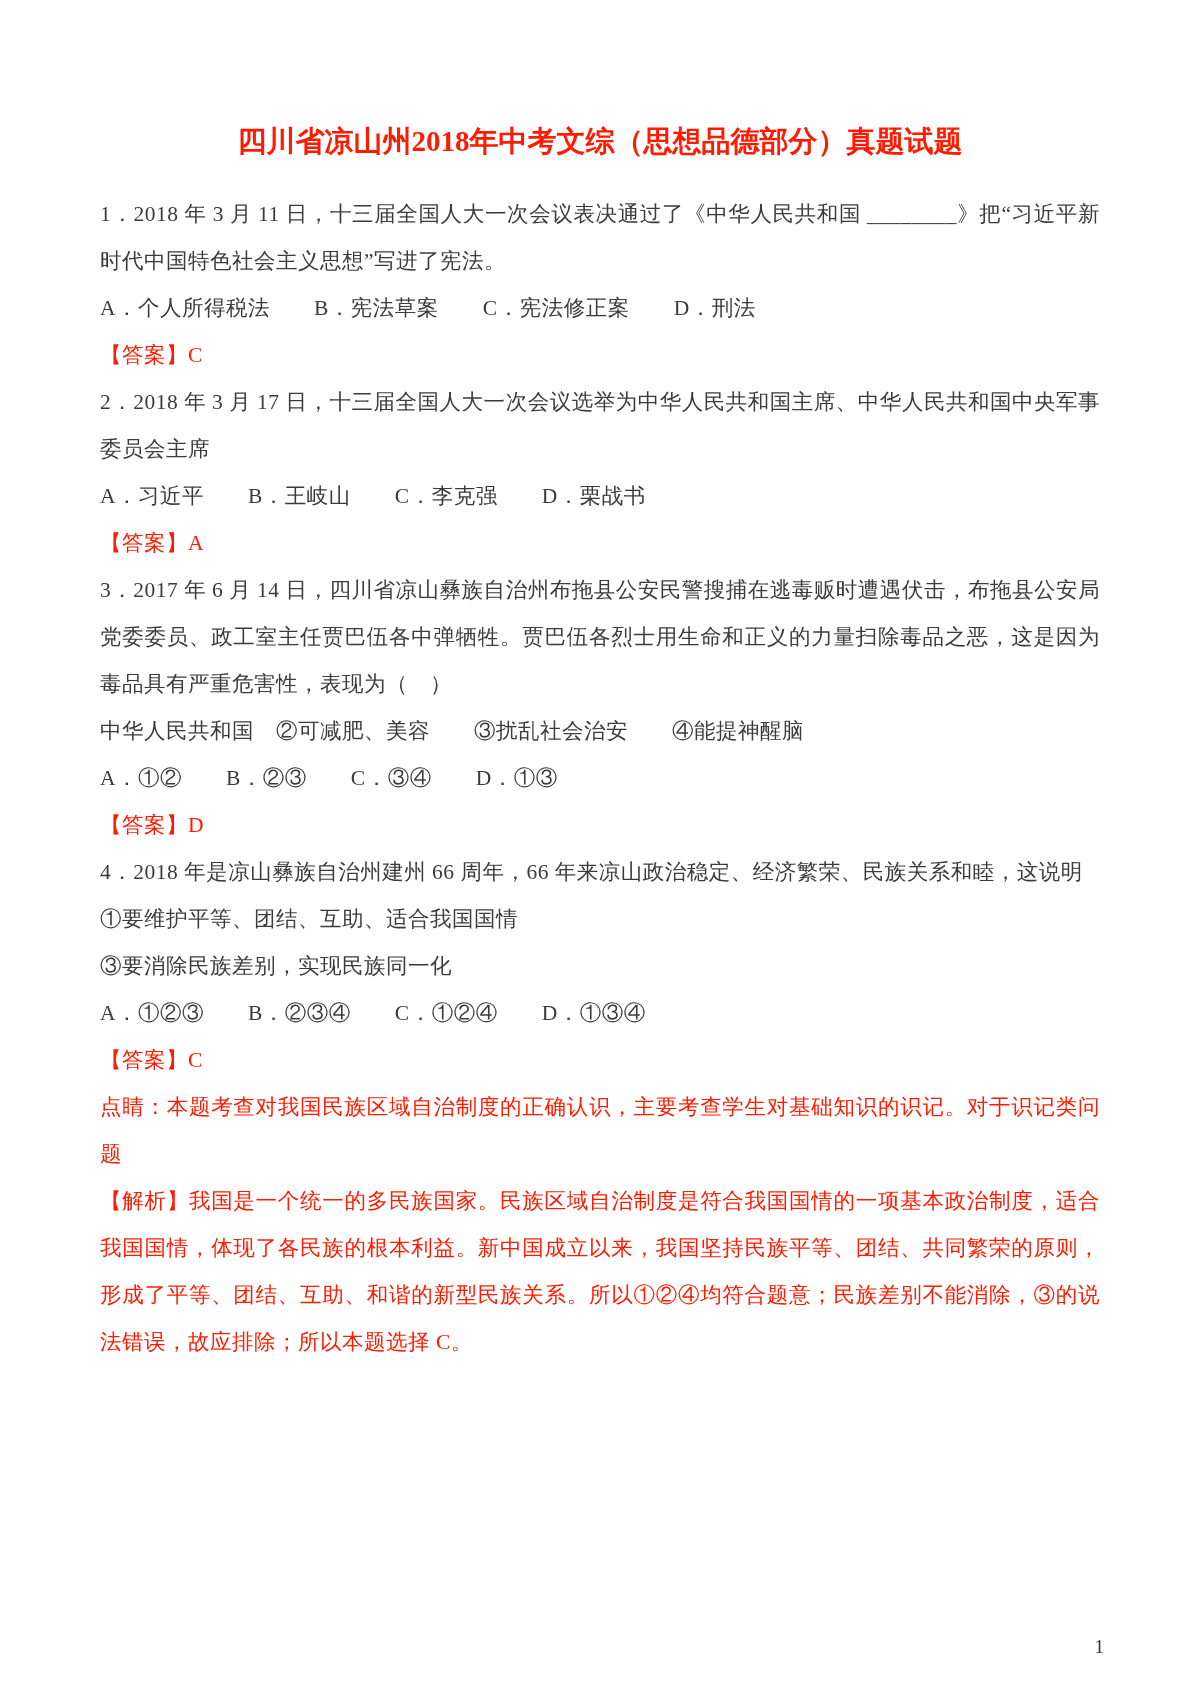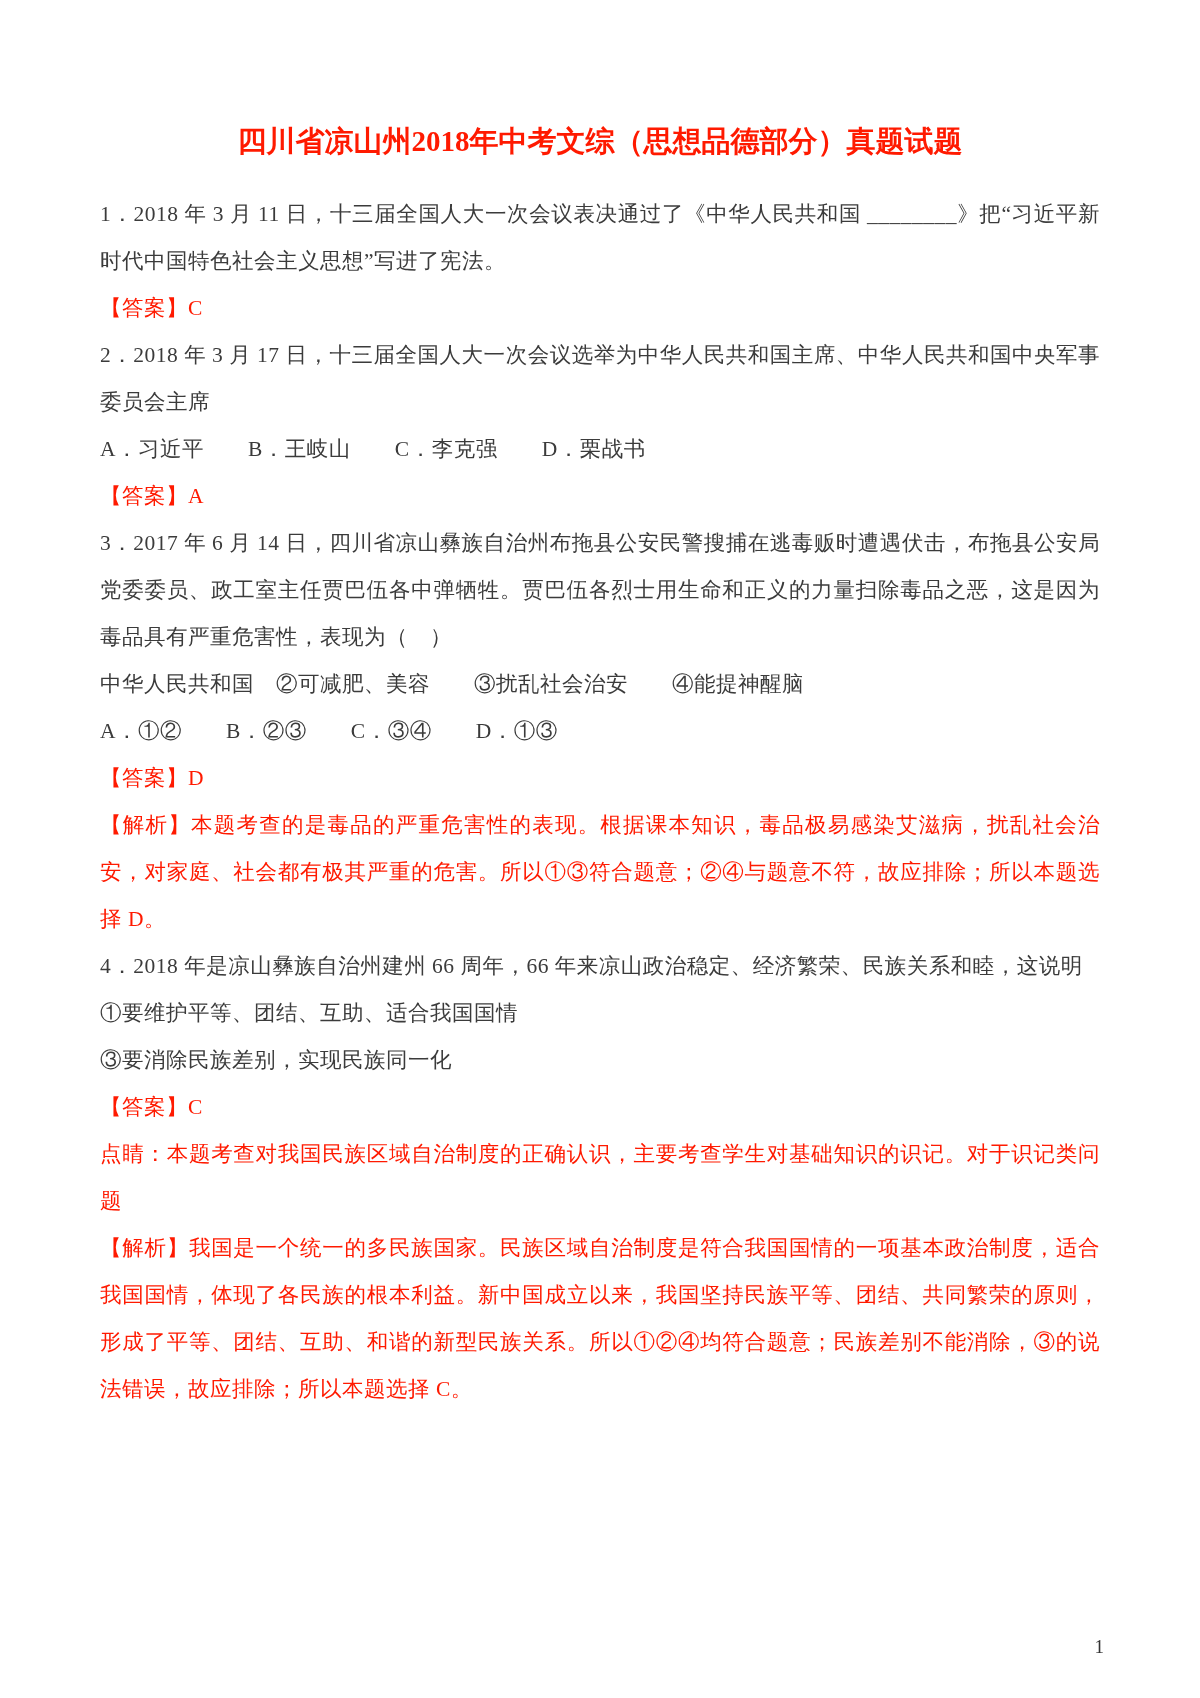--- a/index.html
+++ b/index.html
@@ -47,34 +47,35 @@
   }
 </style>
 </head>
 <body>
 
 <div class="page">
 
   <h1 class="title">四川省凉山州2018年中考文综（思想品德部分）真题试题</h1>
 
   <p class="para">1．2018 年 3 月 11 日，十三届全国人大一次会议表决通过了《中华人民共和国 ________》把“习近平新时代中国特色社会主义思想”写进了宪法。</p>
+  <p class="para">A．个人所得税法　　B．宪法草案　　C．宪法修正案　　D．刑法</p>
   <p class="para red">【答案】C</p>
 
   <p class="para">2．2018 年 3 月 17 日，十三届全国人大一次会议选举为中华人民共和国主席、中华人民共和国中央军事委员会主席</p>
   <p class="para">A．习近平　　B．王岐山　　C．李克强　　D．栗战书</p>
   <p class="para red">【答案】A</p>
 
   <p class="para">3．2017 年 6 月 14 日，四川省凉山彝族自治州布拖县公安民警搜捕在逃毒贩时遭遇伏击，布拖县公安局党委委员、政工室主任贾巴伍各中弹牺牲。贾巴伍各烈士用生命和正义的力量扫除毒品之恶，这是因为毒品具有严重危害性，表现为（　）</p>
   <p class="para">中华人民共和国　②可减肥、美容　　③扰乱社会治安　　④能提神醒脑</p>
   <p class="para">A．①②　　B．②③　　C．③④　　D．①③</p>
   <p class="para red">【答案】D</p>
-  <p class="para red">【解析】本题考查的是毒品的严重危害性的表现。根据课本知识，毒品极易感染艾滋病，扰乱社会治安，对家庭、社会都有极其严重的危害。所以①③符合题意；②④与题意不符，故应排除；所以本题选择 D。</p>
 
   <p class="para">4．2018 年是凉山彝族自治州建州 66 周年，66 年来凉山政治稳定、经济繁荣、民族关系和睦，这说明</p>
   <p class="para">①要维护平等、团结、互助、适合我国国情</p>
   <p class="para">③要消除民族差别，实现民族同一化</p>
+  <p class="para">A．①②③　　B．②③④　　C．①②④　　D．①③④</p>
   <p class="para red">【答案】C</p>
   <p class="para red">点睛：本题考查对我国民族区域自治制度的正确认识，主要考查学生对基础知识的识记。对于识记类问题</p>
   <p class="para red">【解析】我国是一个统一的多民族国家。民族区域自治制度是符合我国国情的一项基本政治制度，适合我国国情，体现了各民族的根本利益。新中国成立以来，我国坚持民族平等、团结、共同繁荣的原则，形成了平等、团结、互助、和谐的新型民族关系。所以①②④均符合题意；民族差别不能消除，③的说法错误，故应排除；所以本题选择 C。</p>
 
   <div class="page-number">1</div>
 
 </div>
 
 </body></html>

